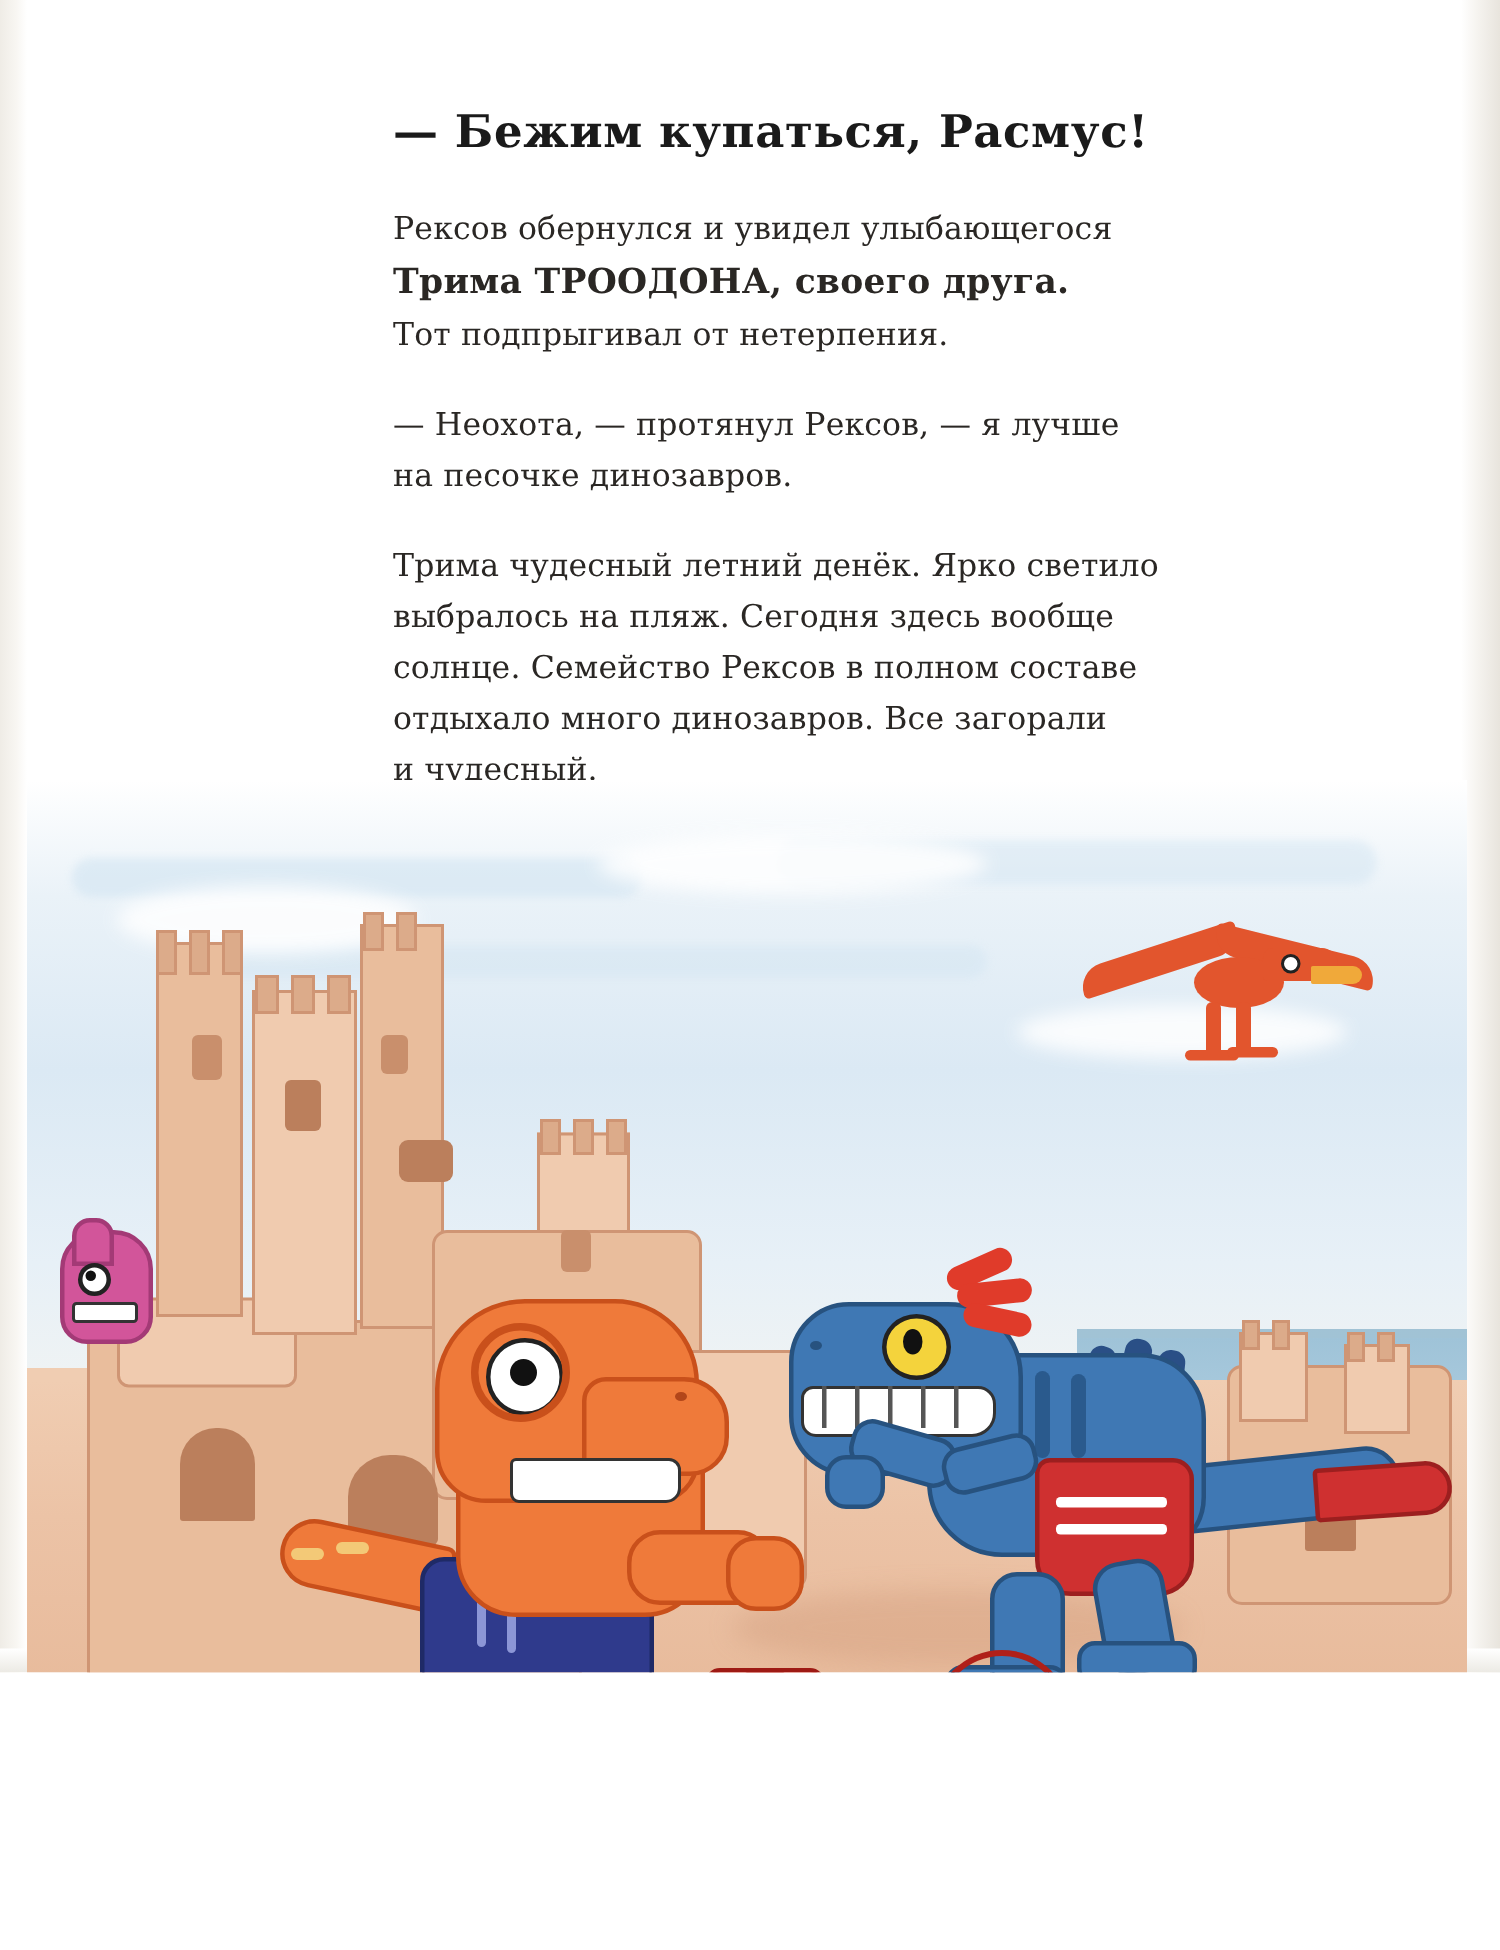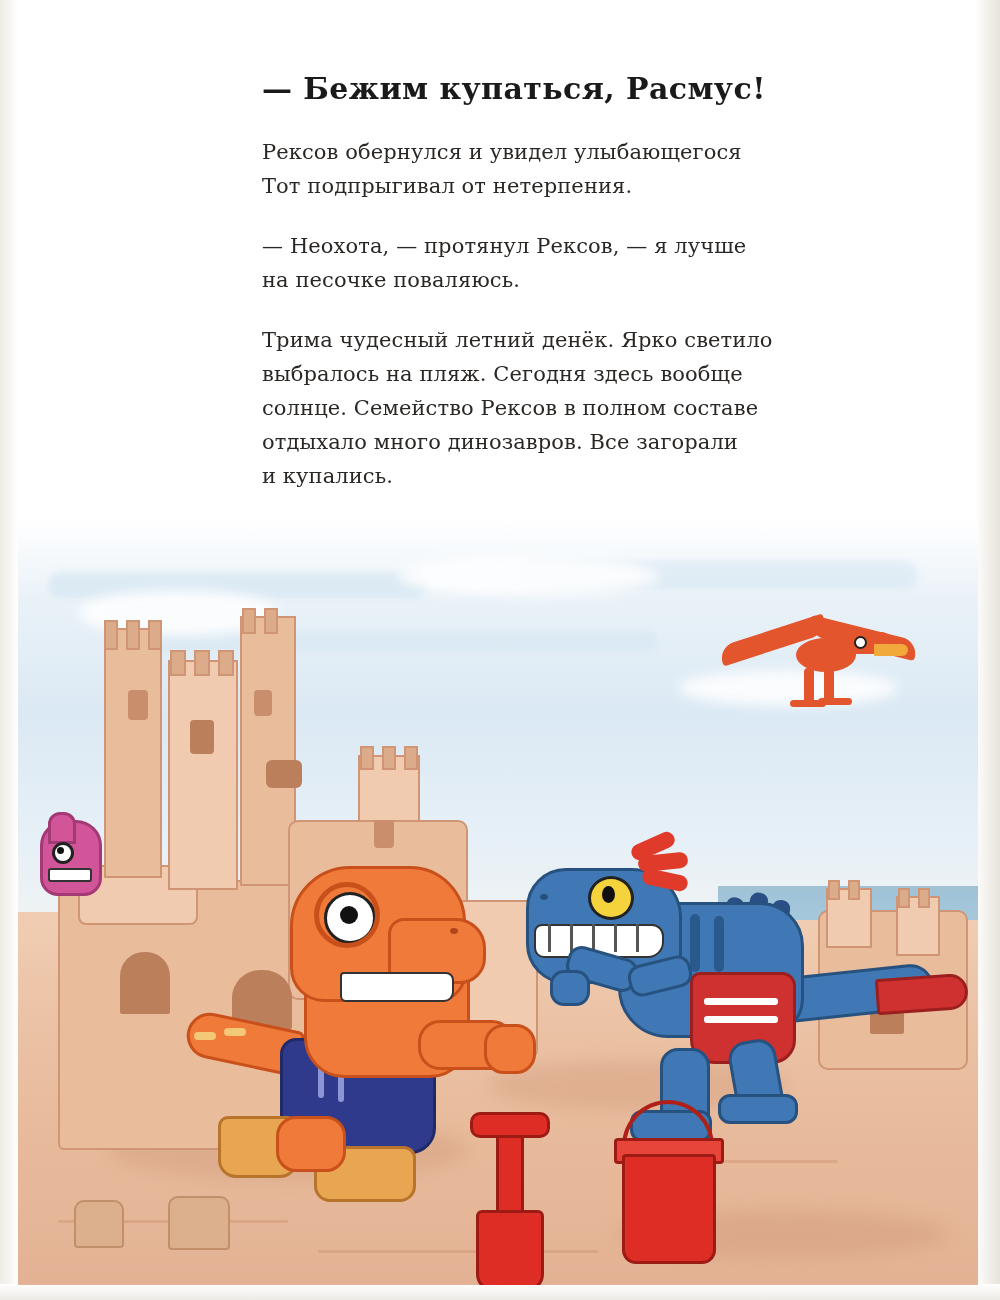--- a/index.html
+++ b/index.html
@@ -3,21 +3,21 @@
 <meta charset="utf-8">
 <style>
   html, body {
     margin: 0;
     padding: 0;
     background: #ffffff;
   }
   #page {
     position: relative;
     width: 1000px;
-    height: 1300px;
+    height: 1115px;
     overflow: hidden;
     background: #ffffff;
     font-family: "Liberation Serif", serif;
   }
 
   
   .scan-left-edge {
     position: absolute;
     left: 0; top: 0;
     width: 18px; height: 1300px;
@@ -192,34 +192,35 @@
   <div class="scan-left-edge"></div>
   <div class="scan-right-edge"></div>
   <div class="scan-bottom-edge"></div>
 
   <div class="text-column">
 
     <h1 class="heading">— Бежим купаться, Расмус!</h1>
 
     <p class="para p1">
       <span class="line">Рексов обернулся и увидел улыбающегося</span>
+      <span class="line bold-name">Трима ТРООДОНА, своего друга.</span>
       <span class="line">Тот подпрыгивал от нетерпения.</span>
     </p>
 
     <p class="para">
       <span class="line">— Неохота, — протянул Рексов, — я лучше</span>
-      <span class="line">на песочке поваляюсь.</span>
+      <span class="line">на песочке динозавров.</span>
     </p>
 
     <p class="para">
       <span class="line">Трима чудесный летний денёк. Ярко светило</span>
       <span class="line">выбралось на пляж. Сегодня здесь вообще</span>
       <span class="line">солнце. Семейство Рексов в полном составе</span>
       <span class="line">отдыхало много динозавров. Все загорали</span>
-      <span class="line">и купались.</span>
+      <span class="line">и чудесный.</span>
     </p>
   </div>
 
   <div class="illustration">
 
     <div class="ill-sky"></div>
     <div class="sky-brush" style="left:30px; top:52px; width:380px; height:26px;"></div>
     <div class="sky-brush" style="left:120px; top:110px; width:520px; height:22px; opacity:.4;"></div>
     <div class="sky-brush" style="left:500px; top:40px; width:400px; height:30px; opacity:.45;"></div>
     <div class="cloud" style="left:60px; top:70px; width:200px; height:46px;"></div>

